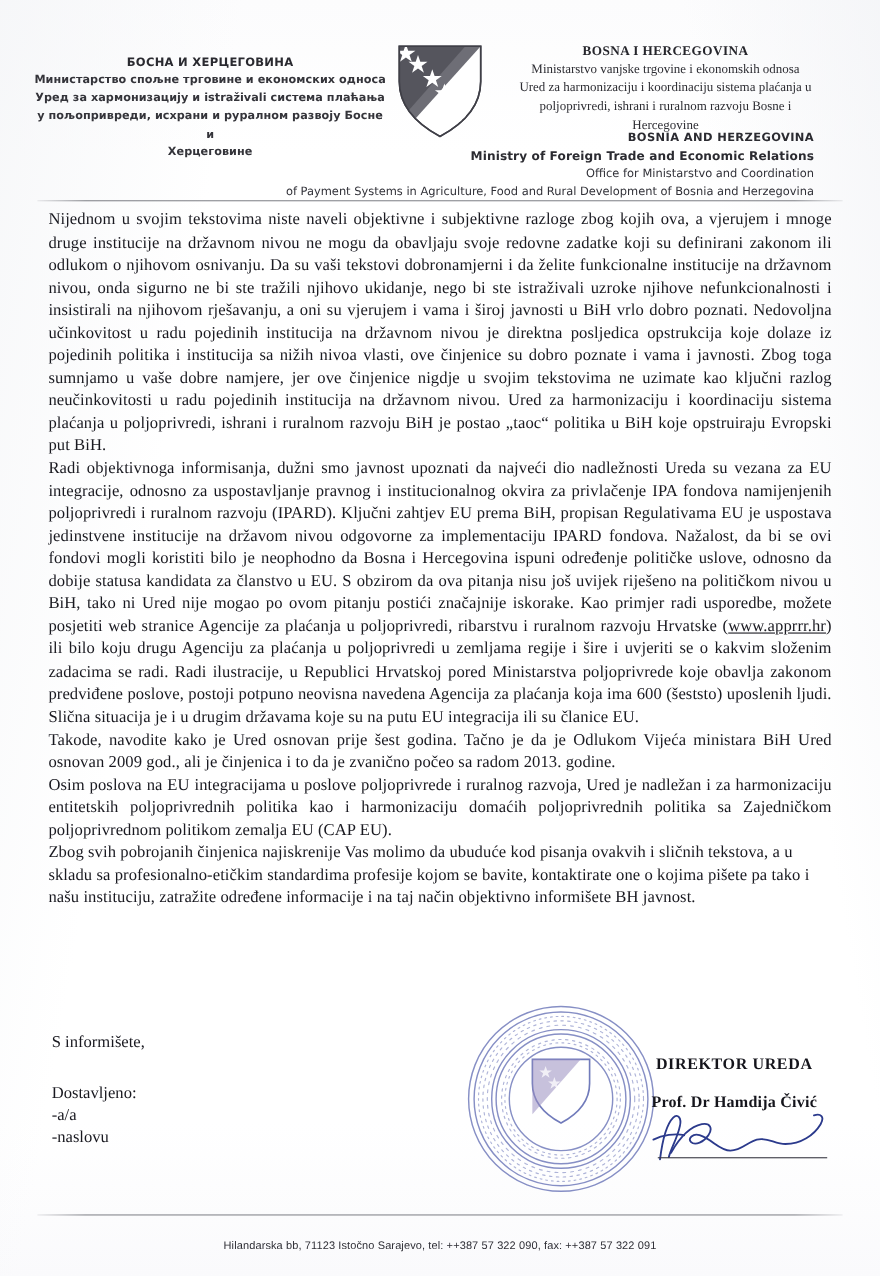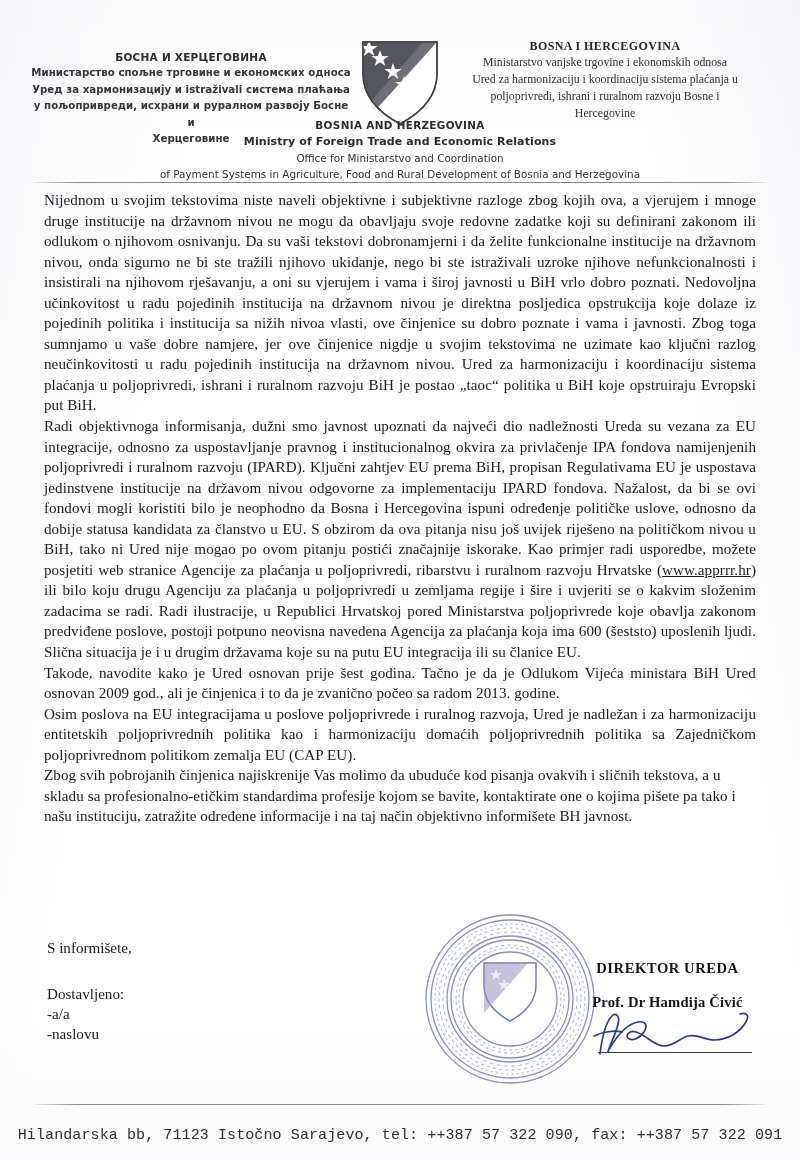--- a/index.html
+++ b/index.html
@@ -96,21 +96,21 @@
     top: 38px;
     width: 86px;
     height: 90px;
   }
 
   .hdr-en {
     position: absolute;
     left: 60px;
     top: 118px;
     width: 680px;
-    text-align: center;
+    text-align: right;
     font-family: "DejaVu Sans", sans-serif;
     color: #2b2b31;
   }
   .hdr-en .e1 {
     font-size: 10.4px;
     font-weight: 700;
     letter-spacing: 0.35px;
     line-height: 15.5px;
   }
   .hdr-en .e2 {
@@ -228,22 +228,22 @@
     pointer-events: none;
   }
 
   
   .footer {
     position: absolute;
     left: 0;
     top: 1127px;
     width: 800px;
     text-align: center;
-    font-family: Liberation Mono, monospace;
-    font-size: 15px;
+    font-family: Liberation Sans, sans-serif;
+    font-size: 10px;
     letter-spacing: 0.1px;
     color: #2e2e35;
   }
 </style>
 </head>
 <body>
 
 <div class="page">
   <div class="scan-tint"></div>
 

